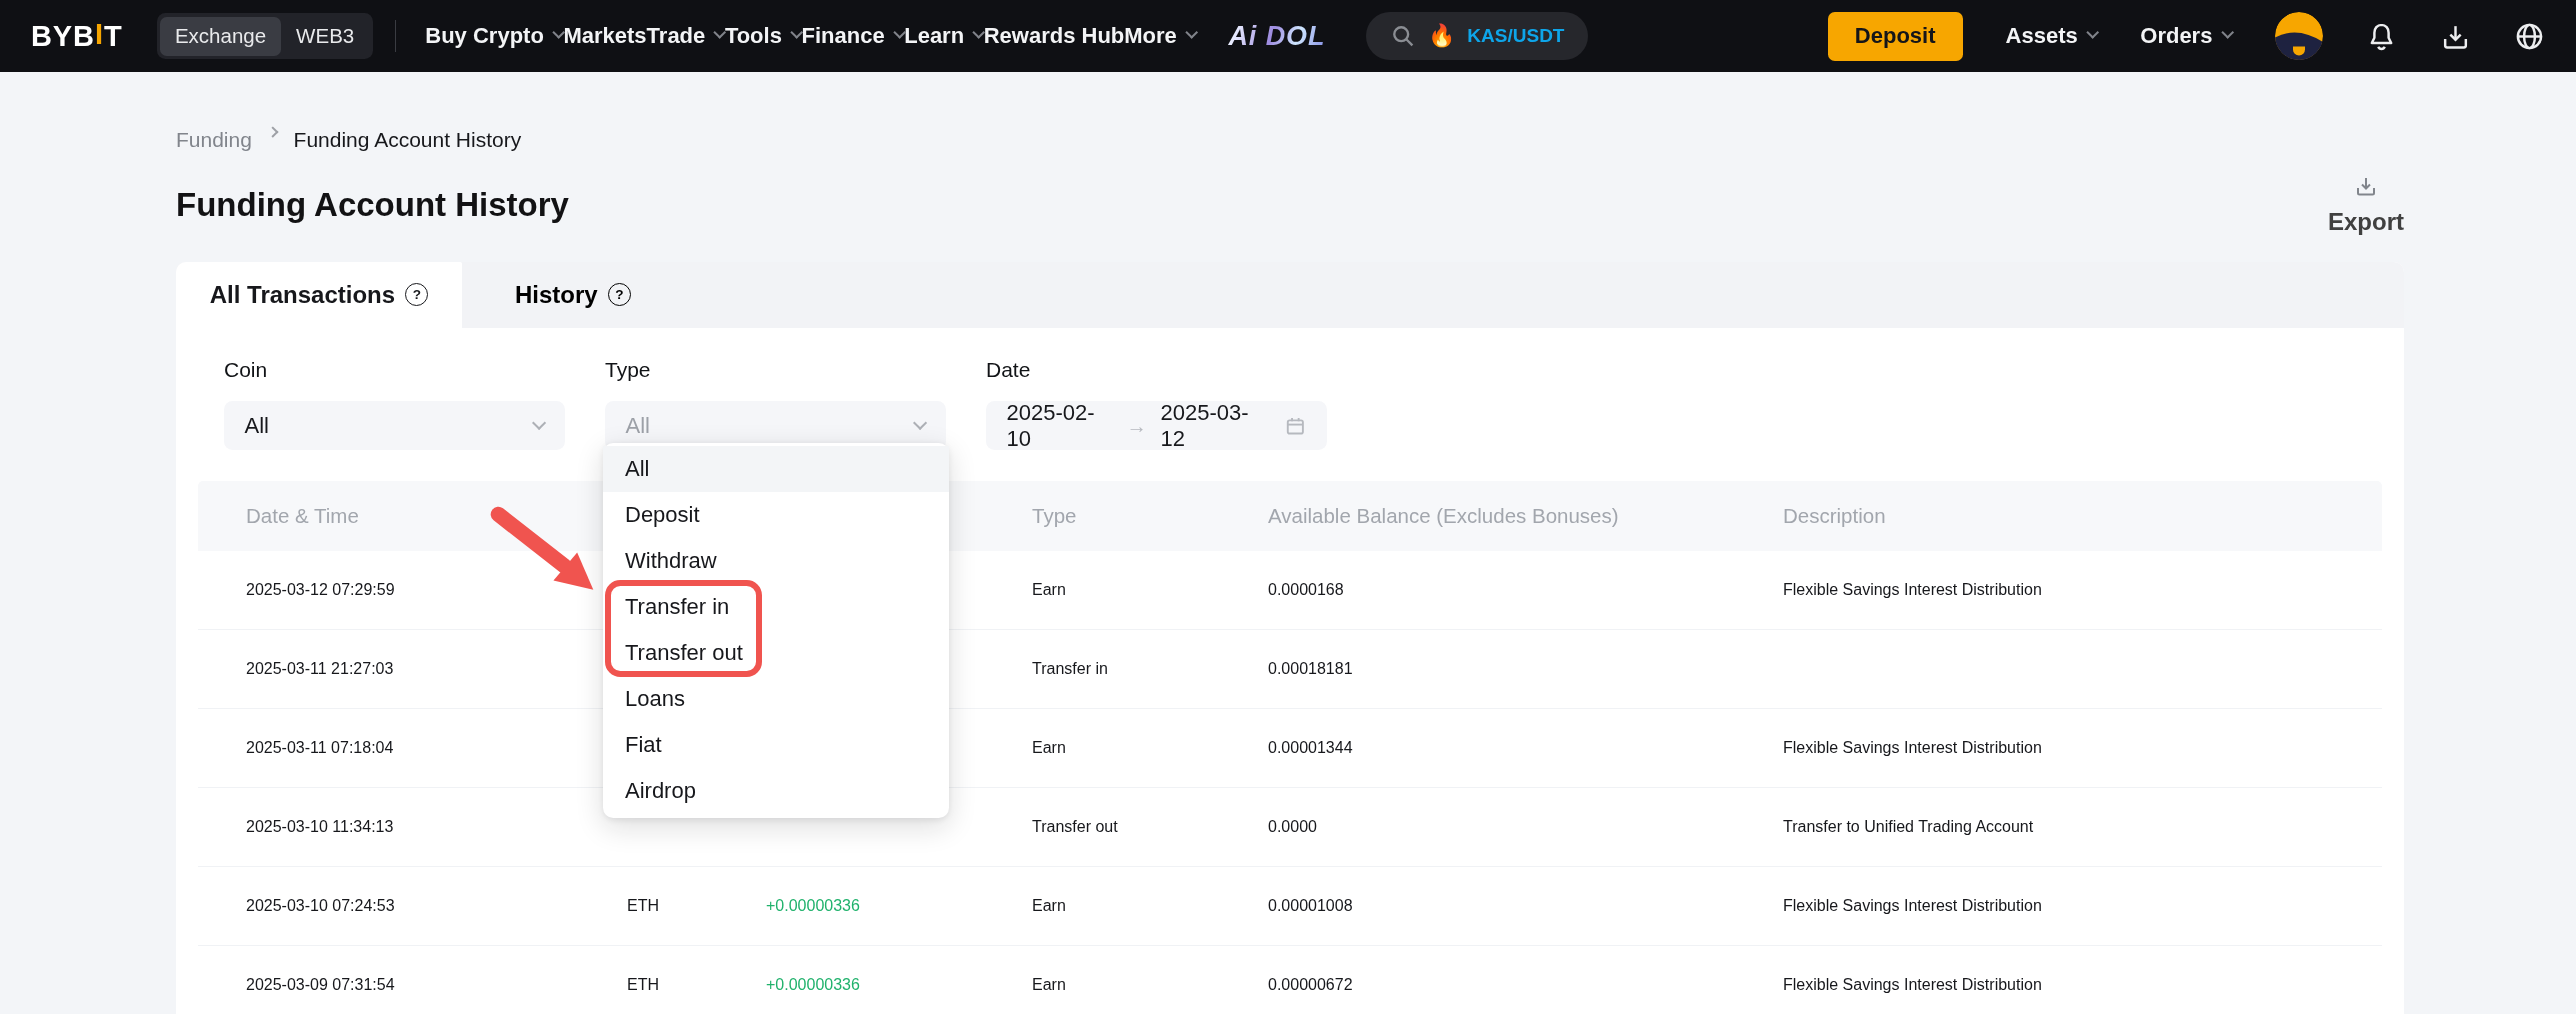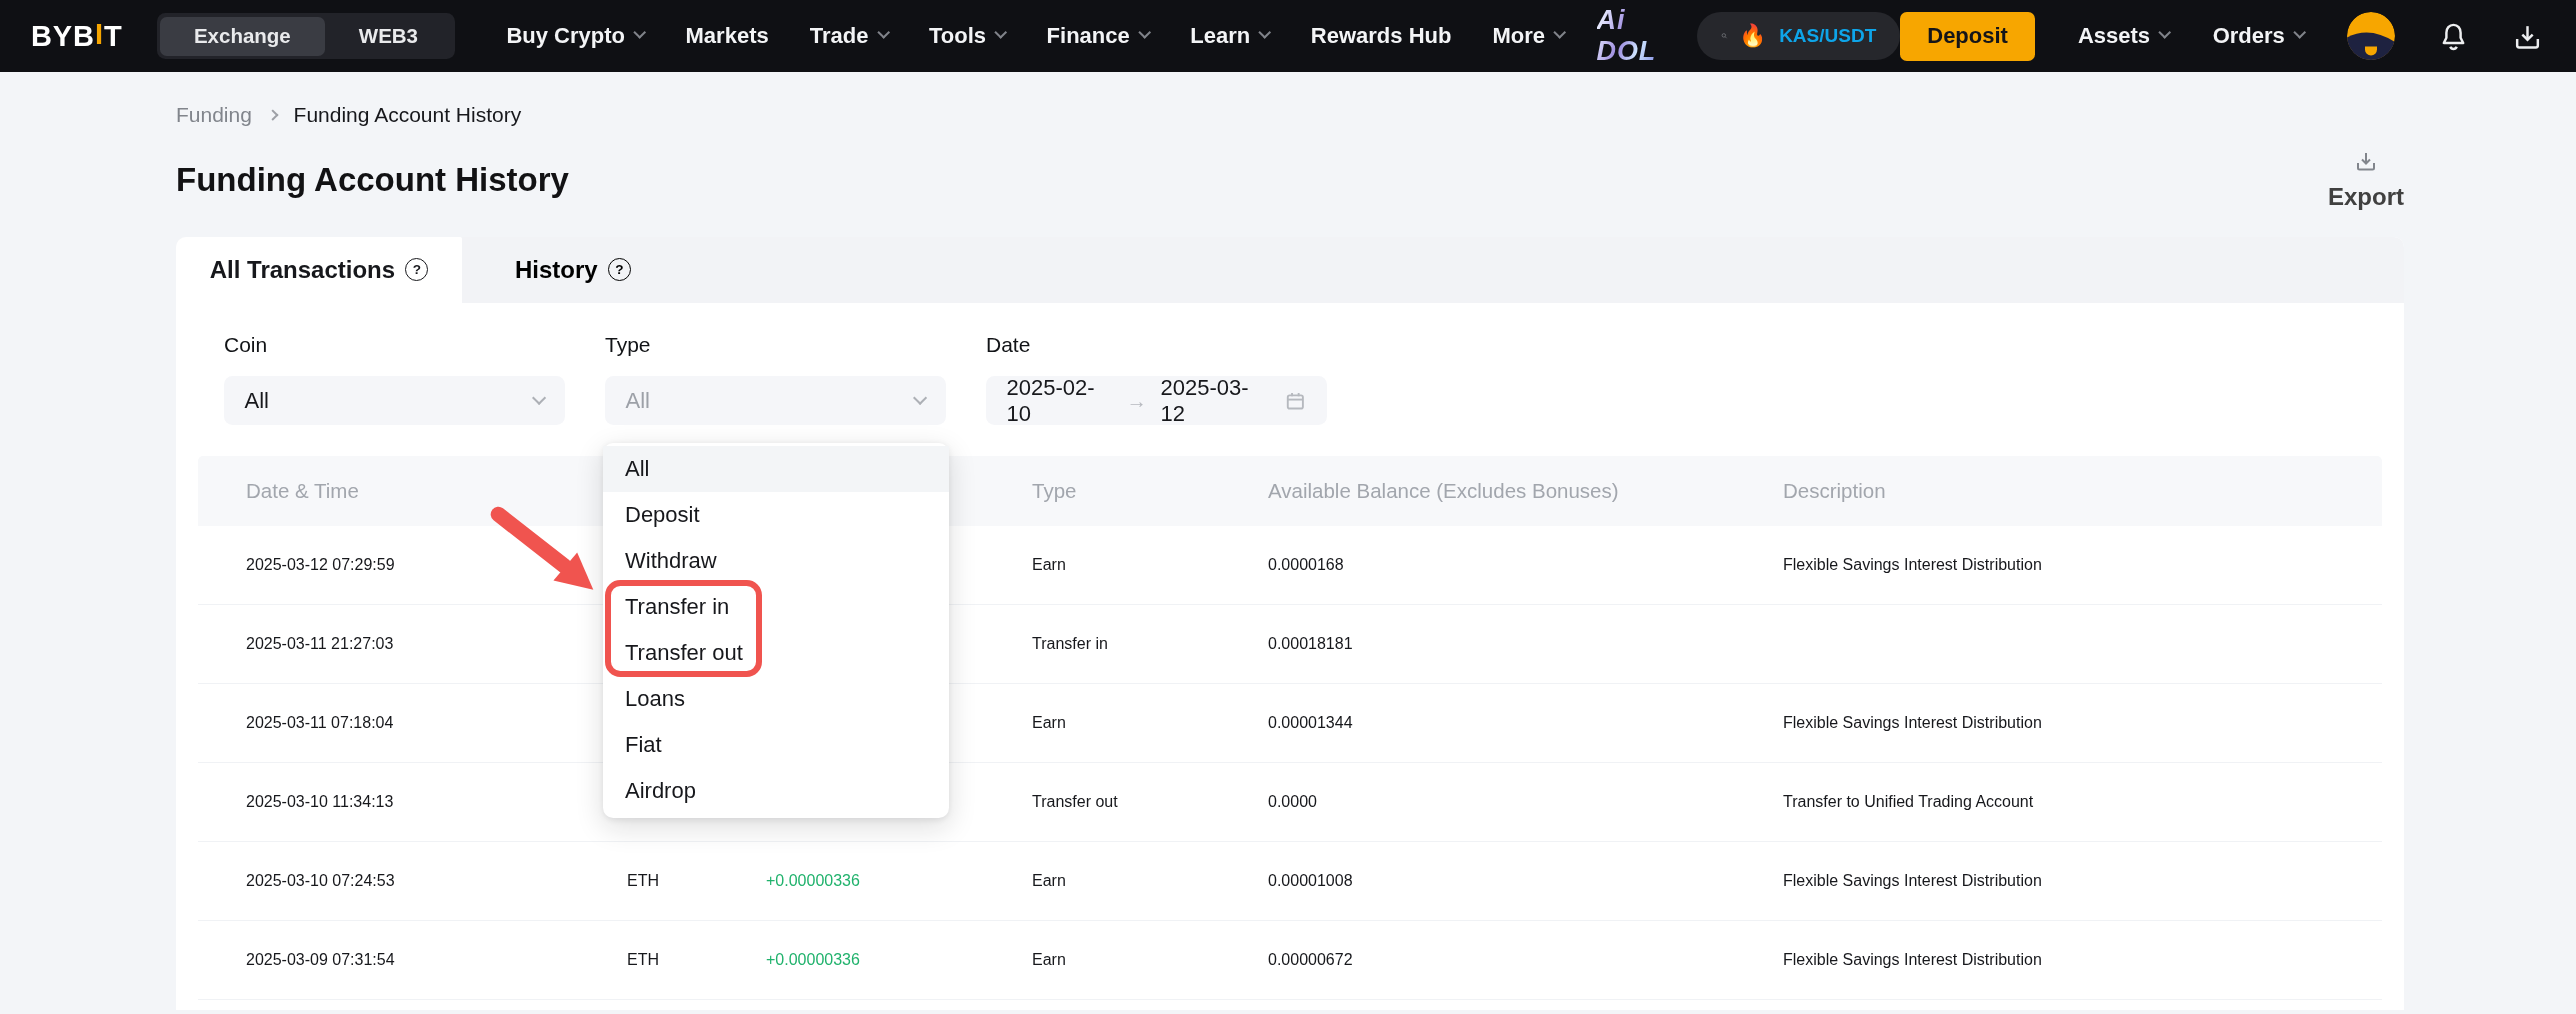--- a/index.html
+++ b/index.html
@@ -5,39 +5,39 @@
   * { margin:0; padding:0; box-sizing:border-box; }
   html,body { width:2576px; height:1014px; }
   body { font-family:"Liberation Sans", sans-serif; background:#F3F5F8; overflow:hidden; }
   .screen { position:relative; width:2576px; height:822px; }
 
   
   .nav { display:flex; align-items:center; height:72px; background:#0F1014; padding:0 31px; }
   .logo { display:flex; align-items:center; font-size:29px; font-weight:bold; color:#fff; letter-spacing:0.9px; margin-right:34px; }
   .logo .accent { color:#F7A600; font-weight:bold; transform:translateY(-1.7px); display:inline-block; }
   .seg-toggle { display:flex; background:#222329; border-radius:8.5px; padding:3.4px; height:46px; align-items:center; margin-right:22px; }
-  .seg { padding:0 34px; height:39px; display:flex; align-items:center; border-radius:6.8px; color:#E9EAEC; font-size:20.5px; font-weight:bold; cursor:pointer;text-align:center; }
+  .seg { padding:0 15px; height:39px; display:flex; align-items:center; border-radius:6.8px; color:#E9EAEC; font-size:20.5px; font-weight:normal; cursor:pointer;text-align:center; }
   .seg.active { background:#3A3C43; }
   .nav-divider { width:1.7px; height:32px; background:#3A3C42; margin-right:29px; }
-  .nav-menu { display:flex; align-items:flex-end; gap:41px; }
+  .nav-menu { display:flex; align-items:flex-end; }
   .nav-item { display:flex; align-items:center; color:#F3F4F6; font-size:22px; font-weight:600; cursor:pointer; white-space:nowrap; }
   .chev { width:9.4px; height:9.4px; border-right:2.6px solid #80838A; border-bottom:2.6px solid #80838A; transform:rotate(45deg); margin-left:10.2px; margin-top:-6.8px; }
   .aidol { margin-left:32px; font-size:27px; font-weight:bold; font-style:italic; letter-spacing:0.9px;
            background:linear-gradient(110deg,#E8ECFF 10%,#9D8BE0 45%,#CFE6FF 70%,#8F9BE8 95%);
            -webkit-background-clip:text; background-clip:text; color:transparent; cursor:pointer; }
   .search-pill { margin-left:41px; display:flex; align-items:center; gap:12px; background:#26272C; border-radius:24px; height:48px; padding:0 24px; min-width:203px; cursor:text; }
   .search-pill .q { color:#0ea5e9; font-size:19px; font-weight:bold; }
   .nav-right { display:flex; align-items:center; gap:43px; margin-left:auto; }
   .btn-deposit { background:#F7A600; color:#141519; font-size:22px; font-weight:bold; border:none; border-radius:6.8px; height:49px; padding:0 27px; cursor:pointer; }
   .icon-btn { display:flex; align-items:center; cursor:pointer; }
   .avatar { width:48px; height:48px; border-radius:50%; overflow:hidden; cursor:pointer; }
 
   
   .content { padding:0 172px 0 176px; }
-  .breadcrumb { display:flex; align-items:center; margin-top:31px; font-size:21px; }
+  .breadcrumb { display:flex; align-items:flex-start; margin-top:56px; font-size:21px; }
   .breadcrumb .parent { color:#81858C; cursor:pointer; }
   .bc-sep { width:7.7px; height:7.7px; border-right:2.1px solid #9DA0A6; border-top:2.1px solid #9DA0A6; transform:rotate(45deg); margin:0 17px; }
   .breadcrumb .current { color:#17181C; }
   .title-row { display:flex; align-items:center; justify-content:space-between; margin-top:22px; }
   .page-title { font-size:33px; font-weight:bold; color:#121214; }
   .export { display:flex; align-items:center; gap:10.2px; color:#404040; font-size:24px; font-weight:bold; cursor:pointer;flex-direction:column; }
 
   
   .card { margin-top:25.6px; background:#fff; border-radius:10.2px 10.2px 0 0; height:773px; position:relative; }
   .tabstrip { display:flex; background:#F2F3F6; border-radius:10.2px 10.2px 0 0; height:66px; }

